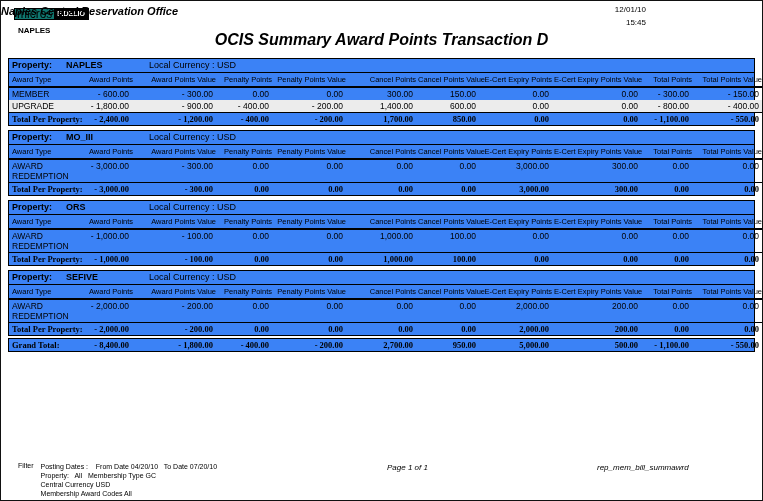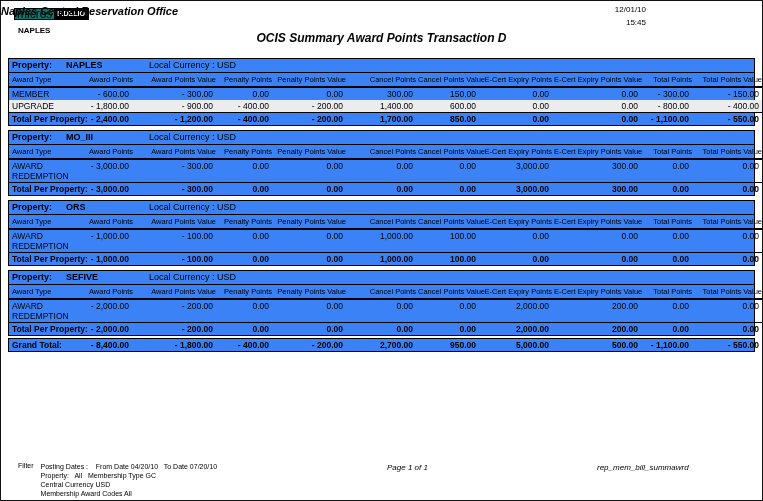--- a/index.html
+++ b/index.html
@@ -6,42 +6,42 @@
   body{font-family:"Liberation Sans",sans-serif;color:#000;}
   .page{position:relative;width:763px;height:501px;border:1px solid #111;box-sizing:border-box;background:#fff;overflow:hidden;}
 
   
   .header{position:relative;height:57px;}
   .logo{position:absolute;left:13px;top:7px;display:flex;align-items:stretch;border:1px solid #000;line-height:10px;}
   .logo .micros{background:#0f766e;color:#000;font-weight:normal;font-size:12px;padding:0 2px;}
   .logo .fidelio{background:#000;color:#fff;font-weight:bold;font-size:7px;padding:0 3px;}
   .hotel-code{position:absolute;left:17px;top:25px;font-size:8px;font-weight:bold;}
   .title1{position:absolute;left:0;right:0;top:4px;text-align:left;font-size:11px;font-weight:bold;font-style:italic;}
-  .title2{position:absolute;left:0;right:0;top:30px;text-align:center;font-size:12px;font-weight:bold;font-style:italic;}
+  .title2{position:absolute;left:0;right:0;top:30px;text-align:center;font-size:16px;font-weight:bold;font-style:italic;}
   .run-date{position:absolute;right:116px;top:4px;font-size:8px;}
   .run-time{position:absolute;right:116px;top:17px;font-size:8px;text-align:right;}
 
   
   .content{margin:0 7px;}
   .box{border:1px solid #000;margin-bottom:4px;background:#3b82f6;}
   .box.grand{margin-top:-2px;}
   .prop-row{position:relative;height:13px;border-bottom:1px solid #000;font-size:9px;padding-left:3px;}
   .prop-row span{position:absolute;top:1px;}
   .prop-label{left:3px;font-weight:bold;}
   .prop-name{left:57px;font-weight:bold;}
   .currency-label{left:140px;}
   .currency-value{left:208px;}
 
   table{width:100%;border-collapse:collapse;table-layout:fixed;}
   th{font-weight:normal;font-size:7.5px;text-align:right;padding:2px 2px 2px 0;border-bottom:2px solid #000;white-space:nowrap;}
   th:first-child{text-align:left;padding-left:3px;}
   td{font-size:8.5px;text-align:right;padding:1px 5px 1px 0;vertical-align:top;line-height:10px;white-space:nowrap;}
   td:first-child{text-align:left;padding-left:3px;padding-right:0;white-space:pre-line;}
   .data-row:nth-child(even){background:#ececec;}
-  .total-row td{font-weight:bold;border-top:1px solid #000;}
+  .total-row td{font-weight:bold;border-top:1px solid #000;font-family:Liberation Serif, serif;}
   .grand .total-row td{border-top:none;}
 
   
   .footer-filter{position:absolute;left:17px;top:461px;display:flex;font-size:7px;}
   .footer-filter .filter-label{margin-right:7px;}
   .filter-lines div{white-space:pre;line-height:9px;}
   .page-info{position:absolute;left:386px;top:462px;font-size:8px;font-style:italic;}
   .report-file{position:absolute;left:596px;top:462px;font-size:8px;font-style:italic;}
 </style>
 </head>

